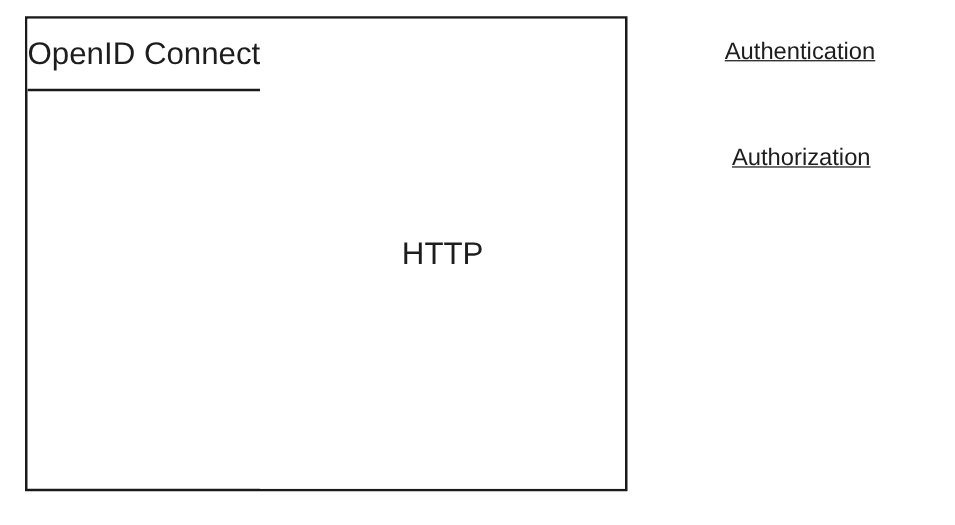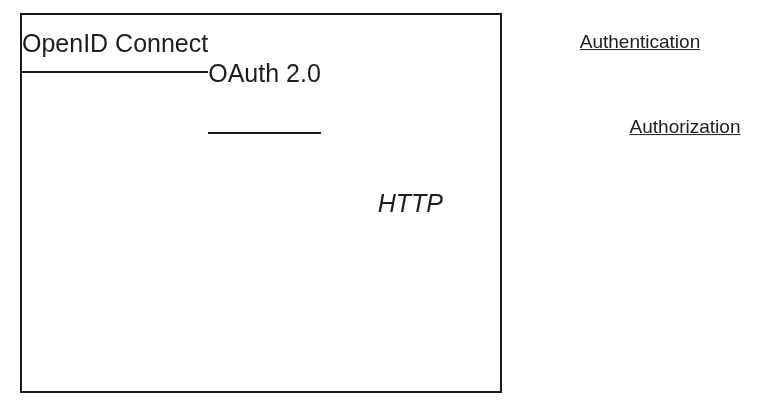--- a/index.html
+++ b/index.html
@@ -37,44 +37,41 @@
     display: flex;
     align-items: center;
     justify-content: center;
     font-size: 25px;
     line-height: 1.15;
     color: var(--text-color);
     background: var(--layer-bg);
   }
   .layer-openid { height: 58px; border-bottom: 2px solid var(--border-color); }
   .layer-oauth  { height: 119px; border-bottom: 2px solid var(--border-color); }
-  .layer-http   { flex: 1; font-style: italic; }
+  .layer-http   { flex: 1; }
   .annotation {
     position: absolute;
     transform: translate(-50%, -50%);
     font-size: 19px;
     line-height: 1.15;
     color: var(--text-color);
     white-space: nowrap;
     text-decoration: underline;
   }
   .annotation-authentication { left: 640px; top: 42px; }
-  .annotation-authorization  { left: 641px; top: 127px; margin-left: 44px; }
+  .annotation-authorization  { left: 641px; top: 127px; }
 </style>
 </head>
 <body>
 
 <div class="canvas">
 
   <div class="stack">
     <div class="layer layer-openid">
       <span>OpenID Connect</span>
-    </div>
-    <div class="layer layer-oauth">
-      <span>OAuth 2.0</span>
     </div>
     <div class="layer layer-http">
       <span>HTTP</span>
     </div>
   </div>
 
   <div class="annotation annotation-authentication">Authentication</div>
 
   <div class="annotation annotation-authorization">Authorization</div>
 

